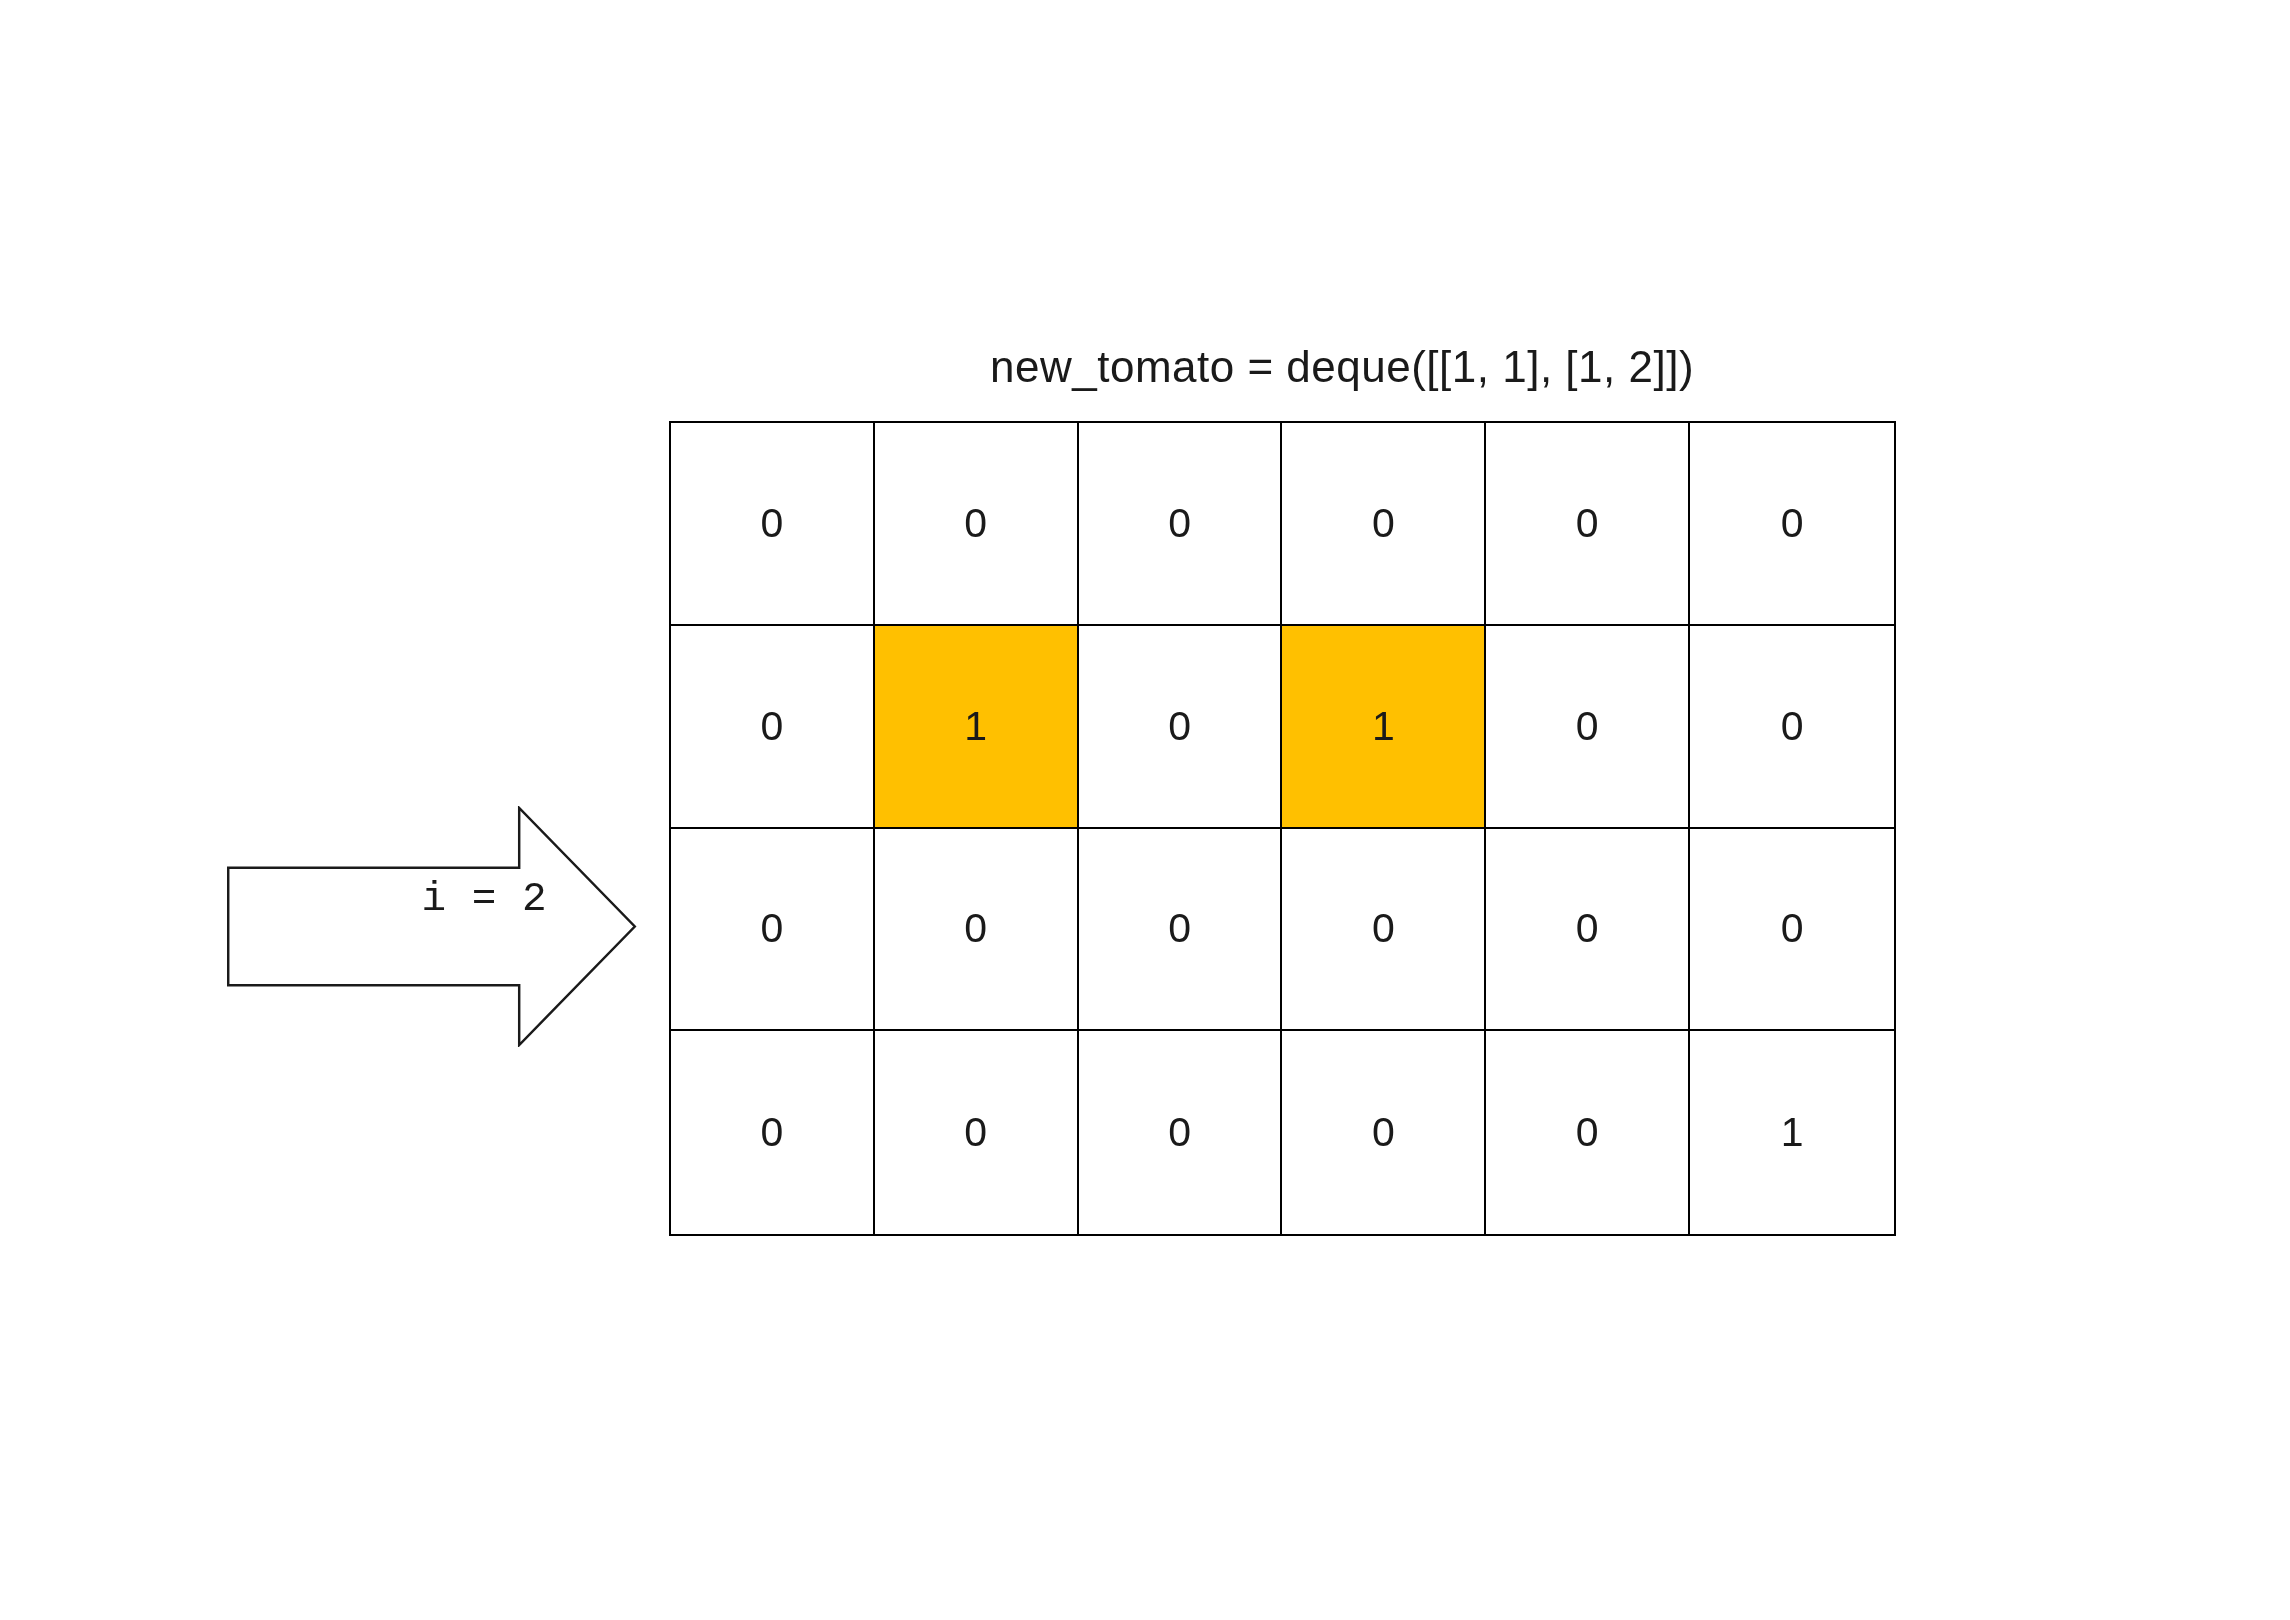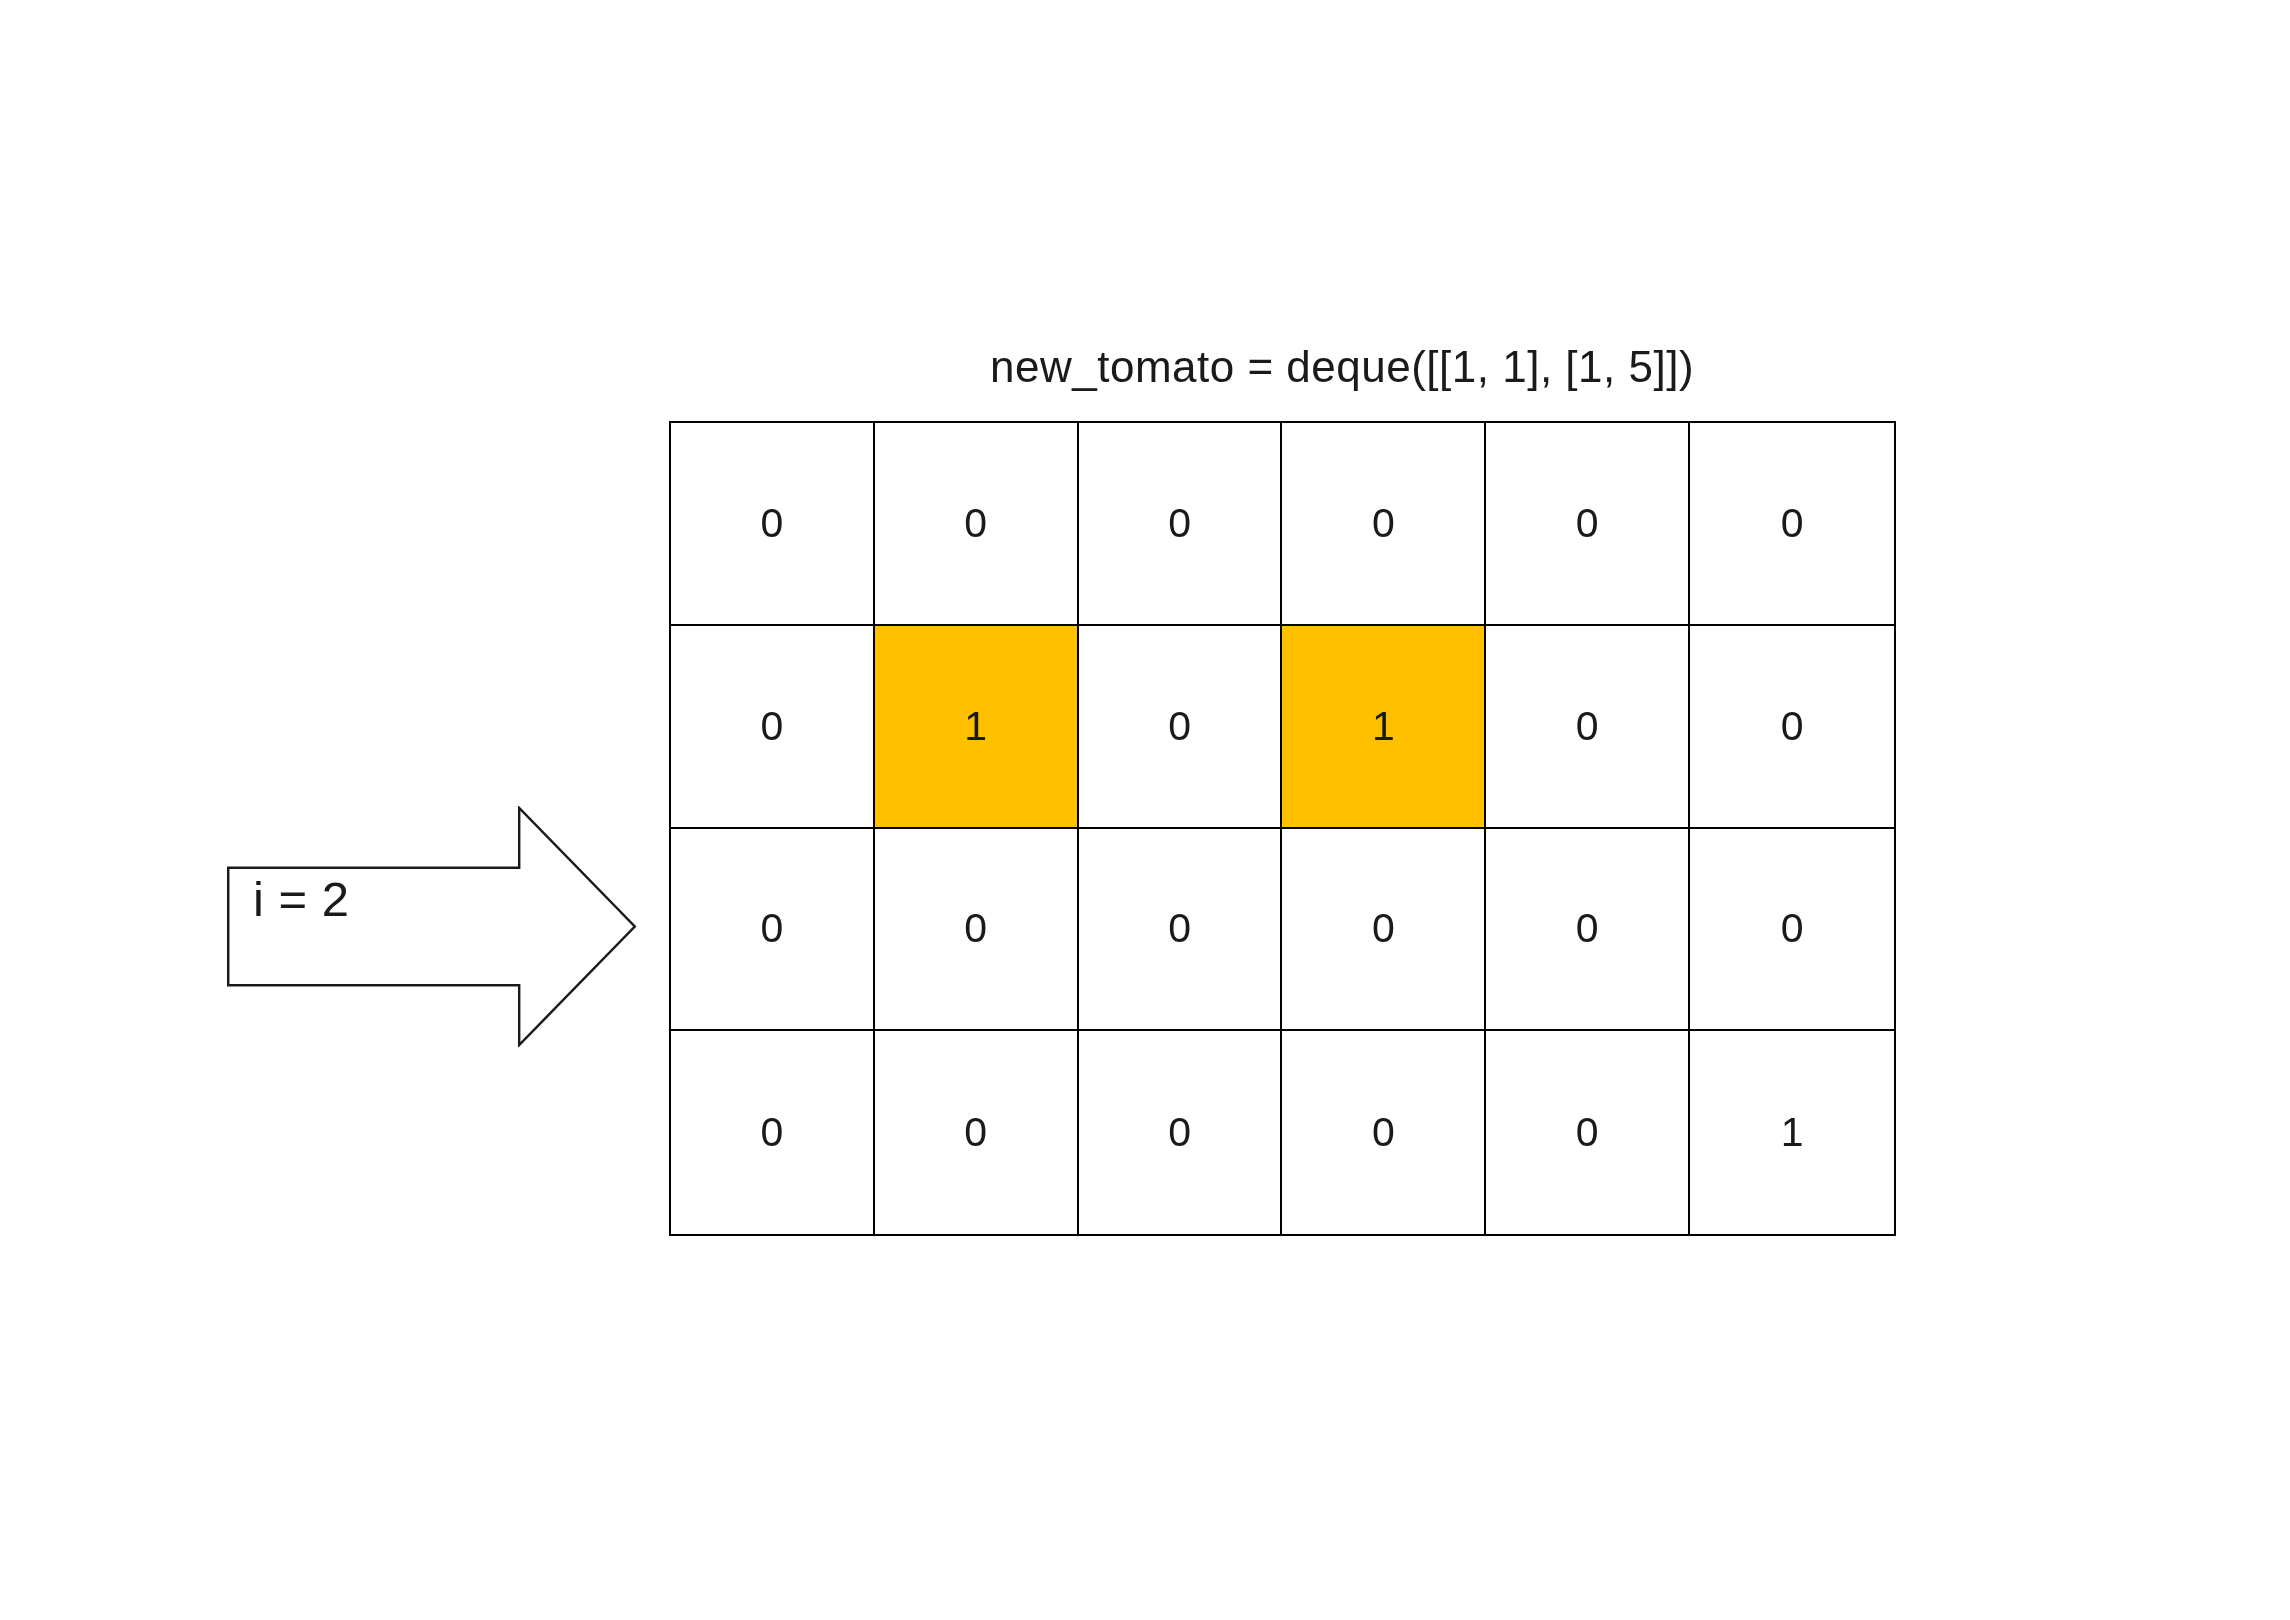--- a/index.html
+++ b/index.html
@@ -56,33 +56,34 @@
     left: 226px;
     top: 806px;
     width: 412px;
     height: 241px;
   }
   .arrow-label {
     position: absolute;
     left: 253px;
     top: 874px;
     width: 294px;
-    text-align: left;
-    font-size: 49px;
+    text-align: right;
+    font-size: 41px;
     line-height: 51px;
     color: #1a1a1a;
     letter-spacing: 0.5px;
+    font-family: Liberation Mono, monospace;
   }
 </style>
 </head>
 <body>
 
 <div class="canvas">
 
-  <div class="title">new_tomato = deque([[1, 1], [1, 5]])</div>
+  <div class="title">new_tomato = deque([[1, 1], [1, 2]])</div>
 
   <div class="grid">
       <div class="cell">
         <span>0</span>
       </div>
       <div class="cell">
         <span>0</span>
       </div>
       <div class="cell">
         <span>0</span>

